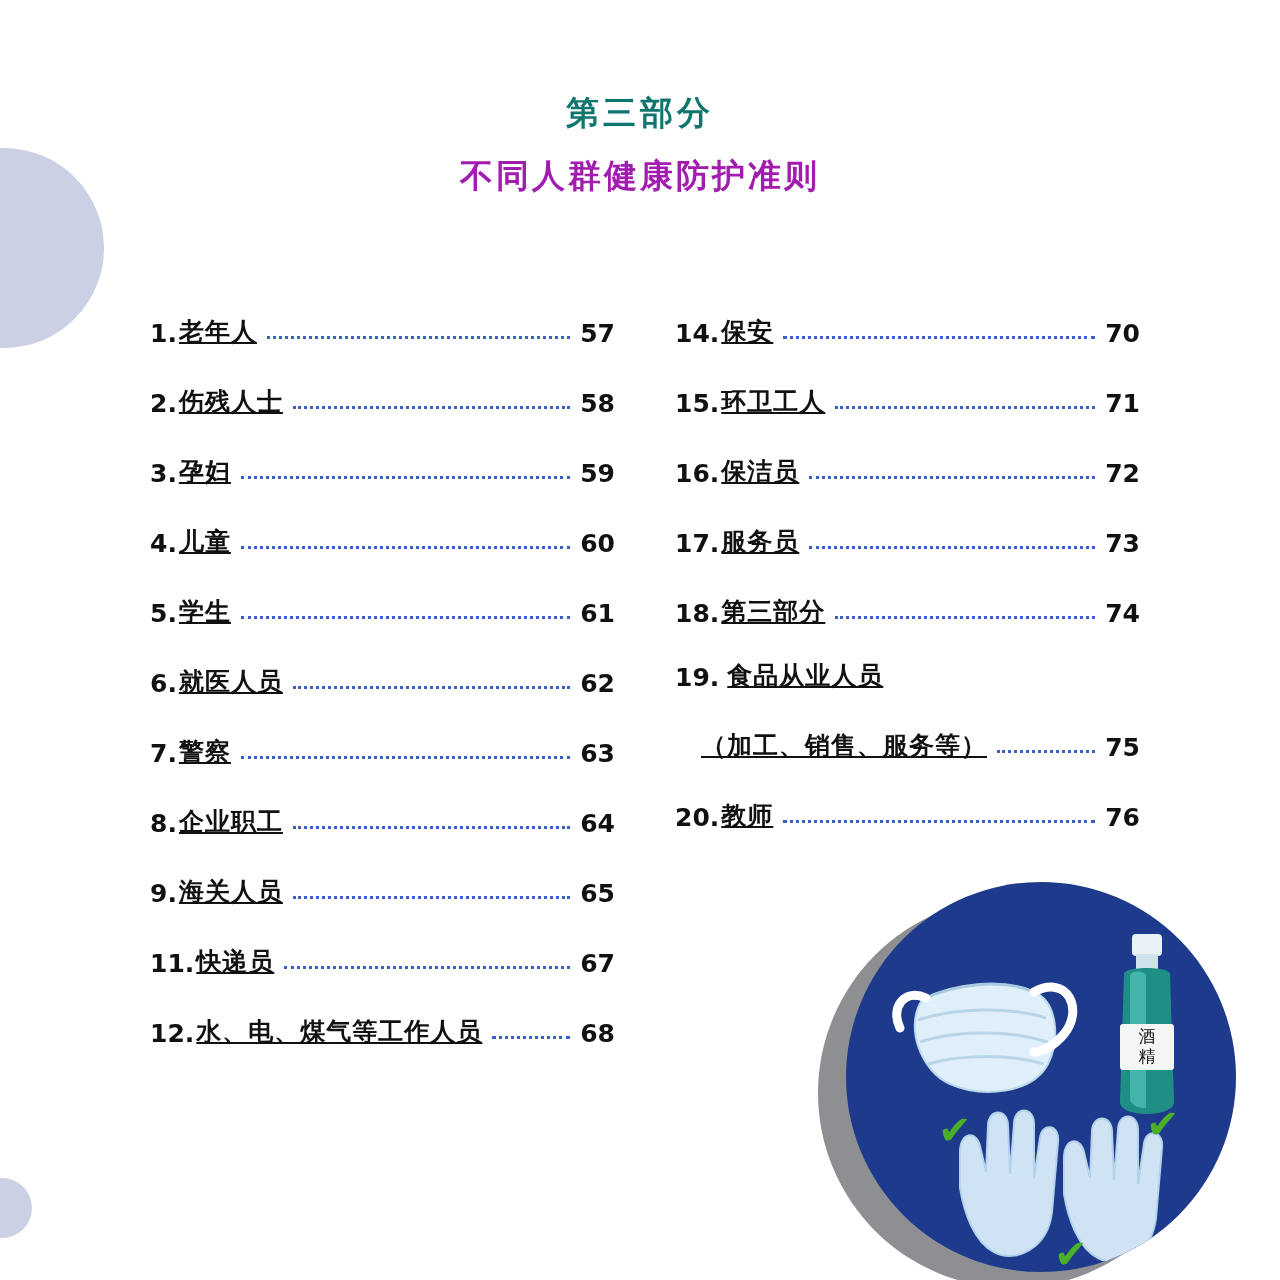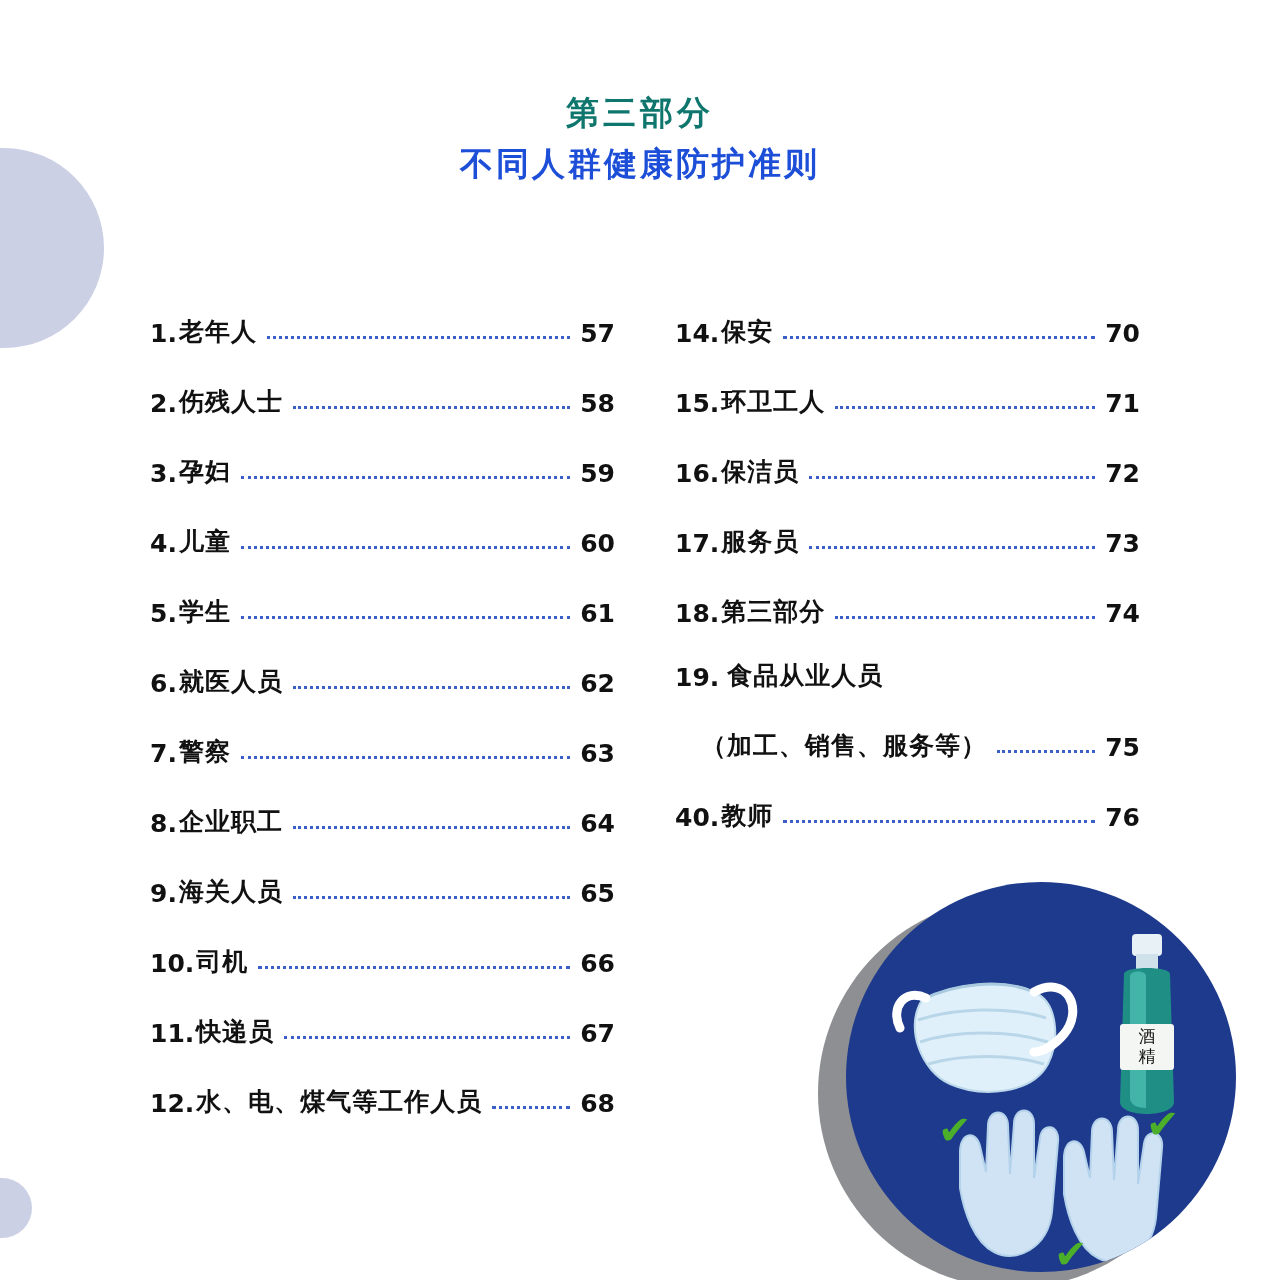--- a/index.html
+++ b/index.html
@@ -47,25 +47,26 @@
     text-align: center;
   }
   .heading .line1 {
     color: #0f766e;
     font-size: 33px;
     letter-spacing: 4px;
     font-weight: 700;
     line-height: 1.5;
   }
   .heading .line2 {
-    color: #1d4ed8;
+    color: #a21caf;
     font-size: 33px;
     letter-spacing: 3px;
     font-weight: 700;
     line-height: 1.6;
+    margin-top: 12px;
   }
 
   
   .toc {
     position: absolute;
     top: 278px;
     left: 150px;
     width: 990px;
     display: flex;
     gap: 60px;
@@ -84,20 +85,21 @@
     font-weight: 700;
     white-space: nowrap;
     letter-spacing: 0px;
   }
   .entry .title {
     font-size: 25px;
     font-weight: 700;
     white-space: nowrap;
     letter-spacing: 1px;
     padding-left: 2px;
+    text-decoration: underline;
   }
   .entry .dots {
     flex: 1;
     border-bottom: 3px dotted #3a60c8;
     margin: 0 10px 9px 10px;
     min-width: 14px;
     height: 1px;
   }
   .entry .page {
     font-size: 25px;
@@ -243,26 +245,20 @@
         <span class="page">64</span>
       </div>
 
       <div class="entry">
         <span class="num">9.</span>
         <span class="title">海关人员</span>
         <span class="dots"></span>
         <span class="page">65</span>
       </div>
 
-      <div class="entry">
-        <span class="num">10.</span>
-        <span class="title">司机</span>
-        <span class="dots"></span>
-        <span class="page">66</span>
-      </div>
 
       <div class="entry">
         <span class="num">11.</span>
         <span class="title">快递员</span>
         <span class="dots"></span>
         <span class="page">67</span>
       </div>
 
       <div class="entry">
         <span class="num">12.</span>
@@ -319,21 +315,21 @@
       </div>
 
       <div class="entry indent">
         <span class="num"></span>
         <span class="title">（加工、销售、服务等）</span>
         <span class="dots"></span>
         <span class="page">75</span>
       </div>
 
       <div class="entry">
-        <span class="num">40.</span>
+        <span class="num">20.</span>
         <span class="title">教师</span>
         <span class="dots"></span>
         <span class="page">76</span>
       </div>
 
     </div>
 
   </div>
 
   <div class="illus">

